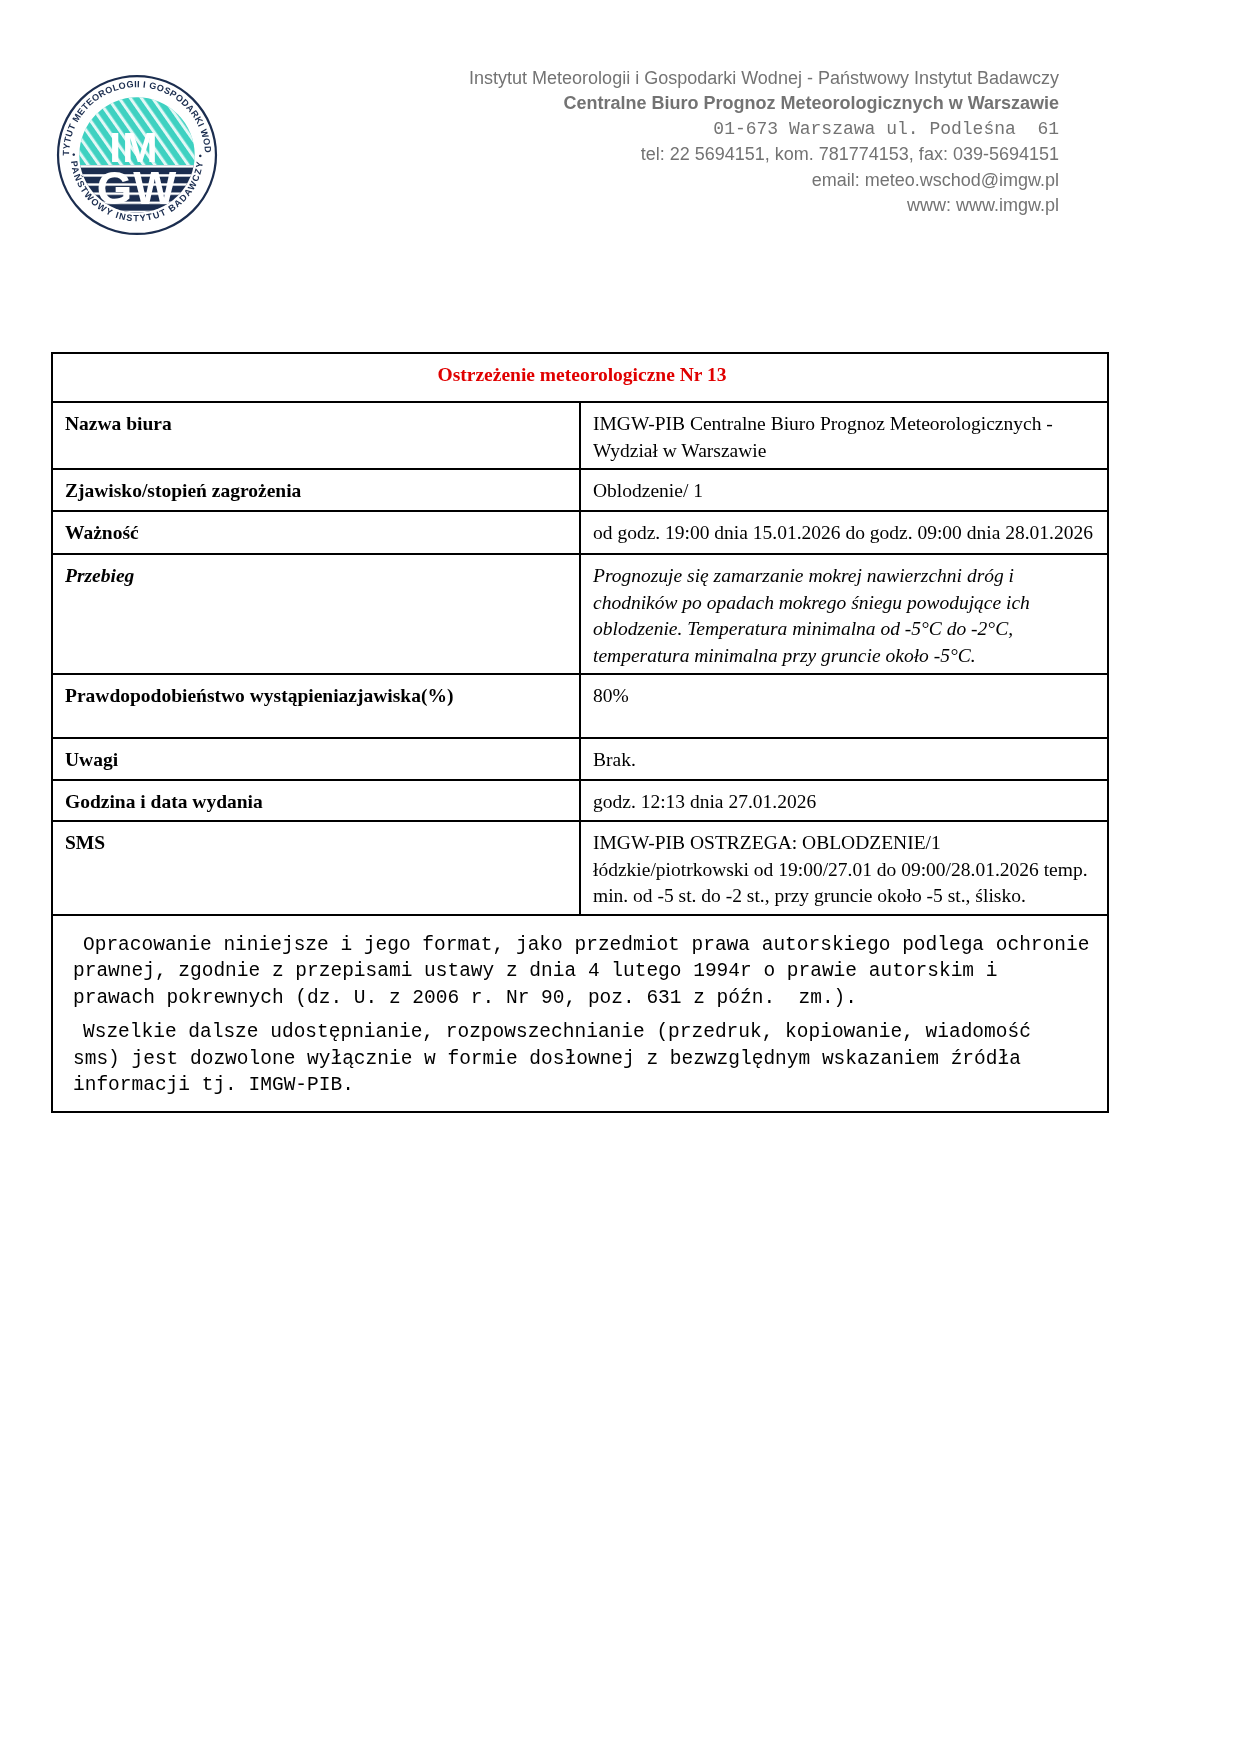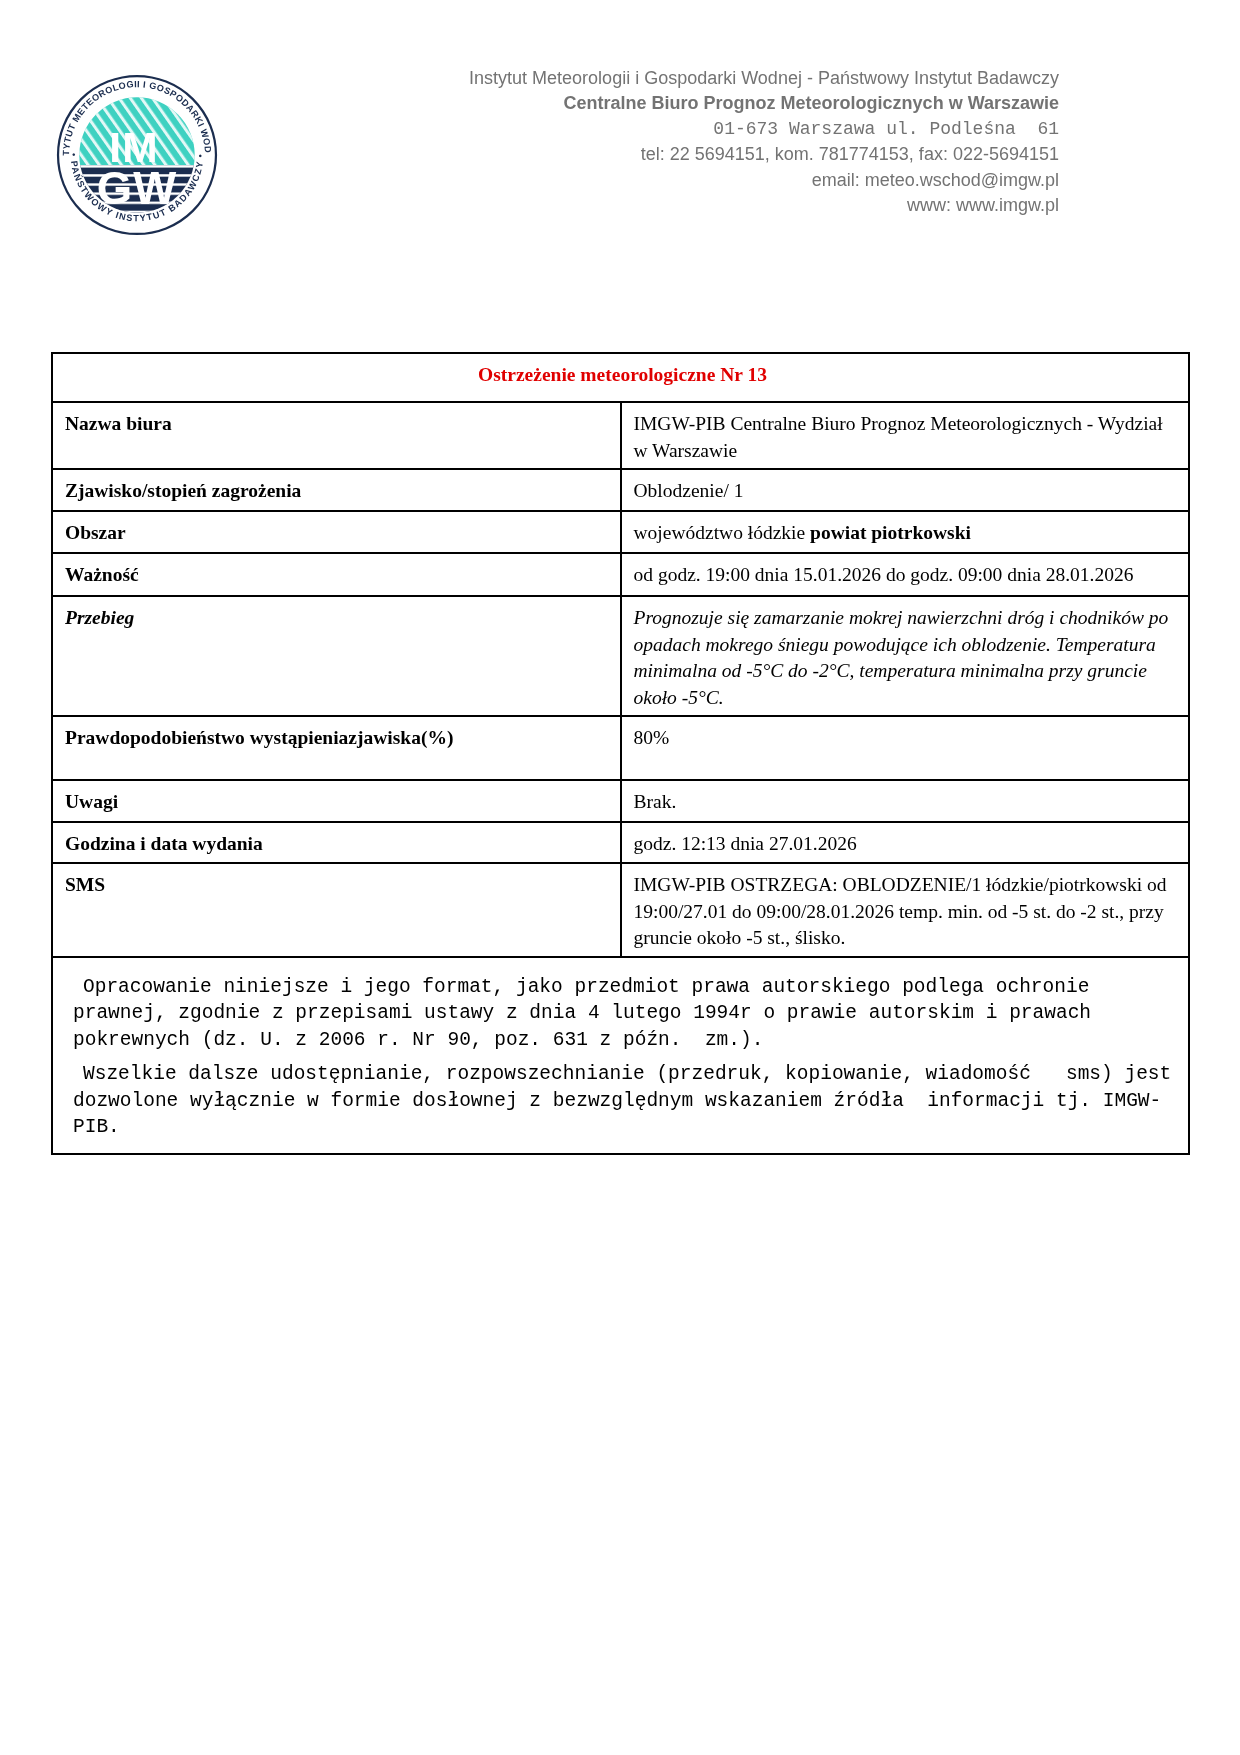--- a/index.html
+++ b/index.html
@@ -7,21 +7,21 @@
         font-family:"Liberation Serif", serif;color:#000;}
 
   
   .logo{position:absolute;left:56px;top:74px;width:162px;height:162px;}
   .contact{position:absolute;top:66px;right:181px;text-align:right;
            font-family:"Liberation Sans", sans-serif;font-size:18px;line-height:25.4px;}
   .contact .bold{font-weight:bold;}
   .pre{white-space:pre-wrap;font-family:Liberation Mono, monospace;}
 
   
-  table.warning{position:absolute;left:51px;top:352px;width:1139px;
+  table.warning{position:absolute;left:51px;top:352px;width:1058px;
                 border-collapse:collapse;table-layout:fixed;}
   table.warning td{border:2px solid #000;vertical-align:top;
                    font-size:19.5px;line-height:26.5px;padding:8px 8px 4px 12px;}
   td.label{width:302px;font-weight:bold;padding-left:10px;}
   td.title-cell{text-align:center;font-weight:bold;font-size:22px;
                 padding:12px 0 6px 130px;}
   tr.r-title{height:49px;}
   tr.r1{height:43px;margin-left:20px;} tr.r2{height:42px;} tr.r3{height:42px;} tr.r4{height:43px;}
   tr.r5{height:104px;font-style:italic;} tr.r6{height:64px;} tr.r7{height:42px;margin-left:46px;} tr.r8{height:41px;}
   tr.r9{height:64px;}
@@ -68,45 +68,41 @@
       <text font-family="Liberation Sans, sans-serif" font-size="9" font-weight="bold" fill="#1b2d4f" letter-spacing="1.2">
         <textPath href="#botArc" startOffset="50%" text-anchor="middle">• PAŃSTWOWY INSTYTUT BADAWCZY •</textPath>
       </text>
     </svg>
   </div>
 
   <div class="contact" style="color:#737373">
     <div>Instytut Meteorologii i Gospodarki Wodnej - Państwowy Instytut Badawczy</div>
     <div class="bold">Centralne Biuro Prognoz Meteorologicznych w Warszawie</div>
     <div class="pre">01-673 Warszawa ul. Podleśna  61</div>
-    <div>tel: 22 5694151, kom. 781774153, fax: 022-5694151</div>
+    <div>tel: 22 5694151, kom. 781774153, fax: 039-5694151</div>
     <div>email: meteo.wschod@imgw.pl</div>
     <div>www: www.imgw.pl</div>
   </div>
 
   <table class="warning">
     <tbody>
         <tr class="r-title">
       <td class="title-cell" colspan="2" style="color:#e00000">Ostrzeżenie meteorologiczne Nr 13</td>
     </tr>
 
     <tr class="r1">
       <td class="label">Nazwa biura</td>
       <td>IMGW-PIB Centralne Biuro Prognoz Meteorologicznych - Wydział w Warszawie</td>
     </tr>
 
     <tr class="r2">
       <td class="label">Zjawisko/stopień zagrożenia</td>
       <td>Oblodzenie/ 1</td>
     </tr>
 
-    <tr class="r3">
-      <td class="label">Obszar</td>
-      <td><span>województwo łódzkie </span><b>powiat piotrkowski</b></td>
-    </tr>
 
     <tr class="r4">
       <td class="label">Ważność</td>
       <td>od godz. 19:00 dnia 15.01.2026 do godz. 09:00 dnia 28.01.2026</td>
     </tr>
 
     <tr class="r5">
       <td class="label">Przebieg</td>
       <td>Prognozuje się zamarzanie mokrej nawierzchni dróg i chodników po opadach mokrego śniegu powodujące ich oblodzenie. Temperatura minimalna od -5°C do -2°C, temperatura minimalna przy gruncie około -5°C.</td>
     </tr>

